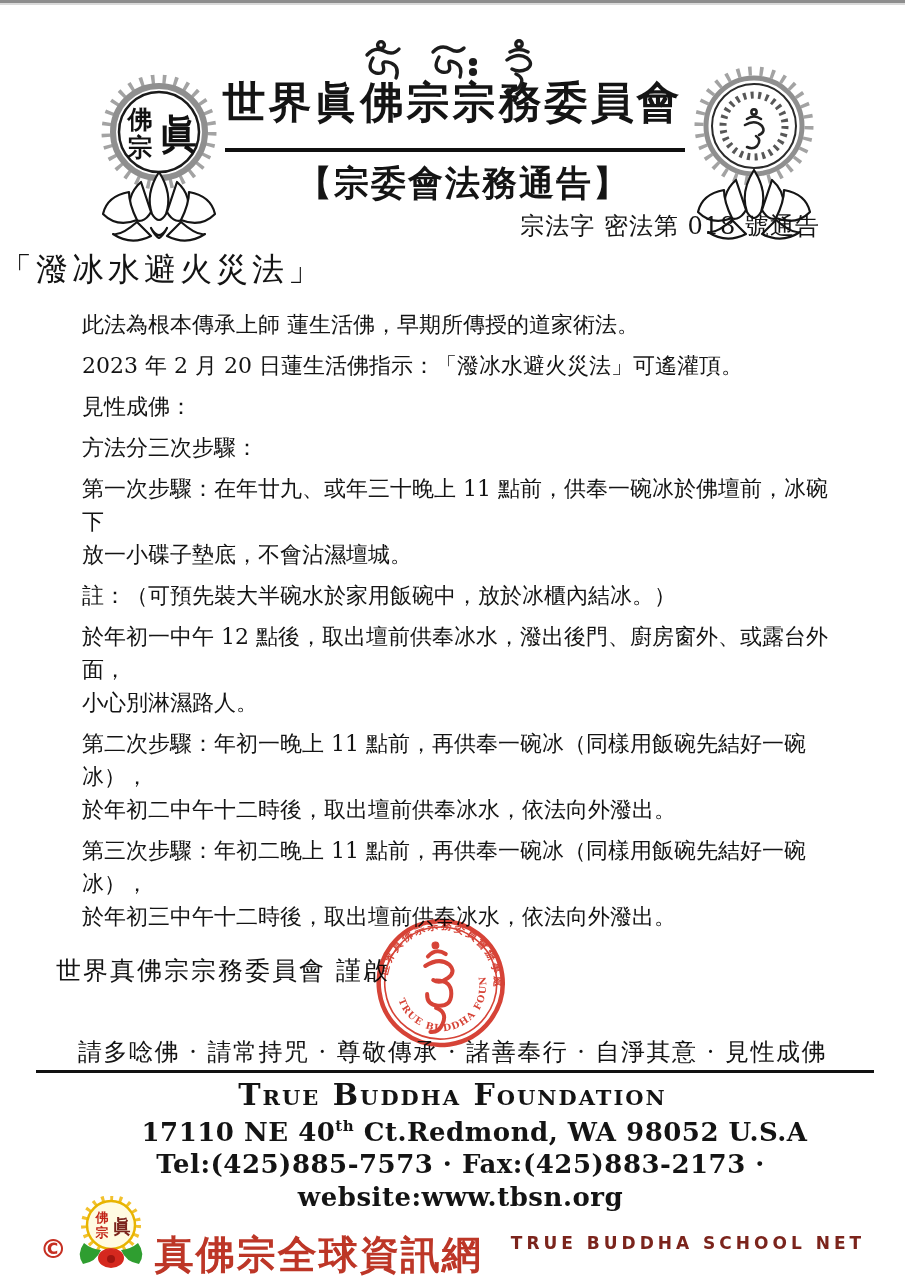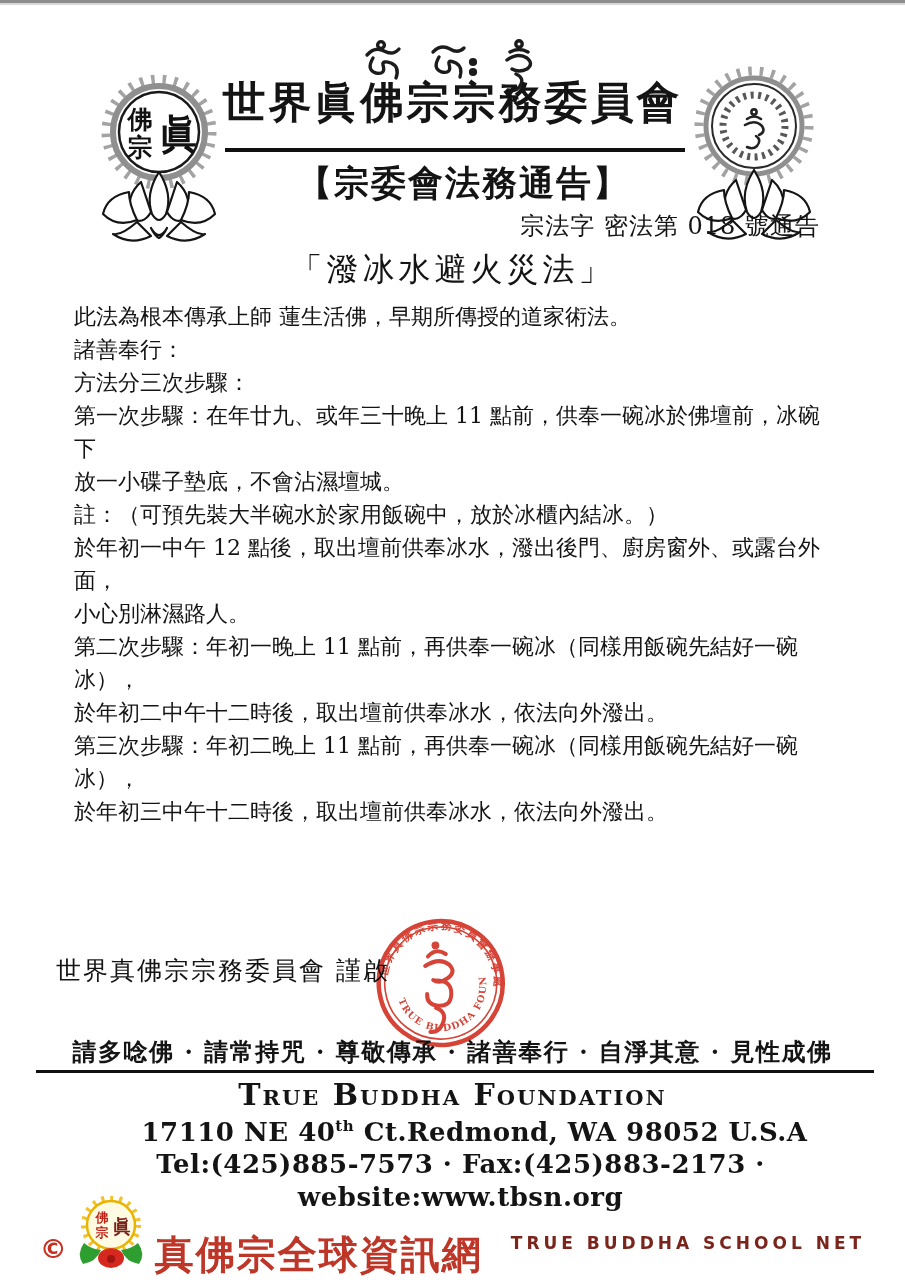--- a/index.html
+++ b/index.html
@@ -14,45 +14,45 @@
   .tibetan{position:absolute;top:38px;left:0;width:905px;display:flex;justify-content:center;}
   .emblem-left{position:absolute;left:93px;top:70px;}
   .emblem-right{position:absolute;left:686px;top:56px;}
   .org-title{position:absolute;top:74px;left:0;width:905px;text-align:center;
     font-size:43px;font-weight:700;letter-spacing:3px;}
   .title-underline{position:absolute;top:148px;left:225px;width:460px;height:4px;background:#101010;}
   .bulletin{position:absolute;top:160px;left:0;width:905px;text-align:center;
     font-size:35px;font-weight:700;letter-spacing:2px;padding-left:11px;}
   .notice-no{position:absolute;top:210px;left:0;width:820px;text-align:right;
     font-size:24px;letter-spacing:1px;}
-  .doc-title{position:absolute;top:248px;left:0;width:905px;text-align:center;
+  .doc-title{position:absolute;top:248px;left:0;width:905px;text-align:left;
     font-size:32px;letter-spacing:4px;}
 
   
   .body-text{position:absolute;top:300px;left:74px;width:762px;font-size:22px;line-height:33px;}
-  .body-text p{margin:0;white-space:pre-line;}
+  .body-text p{margin:8px;white-space:pre-line;}
   .p1{margin-top:8px;}
   .p2{margin-top:14px;}
   .p3{margin-top:20px;}
   .p4{margin-top:0;text-indent:2em;}
   .p5{margin-top:18px;}
   .p6{margin-top:1px;}
   .p7{margin-top:4px;}
   .p8{margin-top:0;}
   .p9{margin-top:16px;}
   .p10{margin-top:16px;}
 
   
   .signature{position:absolute;top:948px;left:56px;font-size:25px;line-height:46px;letter-spacing:2px;}
   .seal{position:absolute;left:372px;top:914px;mix-blend-mode:multiply;opacity:.95;
     transform:rotate(-8deg);}
 
   
   .motto{position:absolute;top:1036px;left:0;width:905px;text-align:center;
-    font-size:24px;font-weight:700;letter-spacing:1.5px;}
+    font-size:24px;font-weight:400;letter-spacing:1.5px;}
   .footer-rule{position:absolute;top:1070px;left:36px;width:838px;height:3px;background:#111;}
   .footer{position:absolute;top:1079px;left:0;width:905px;text-align:center;}
   .footer .f1{font-size:30px;font-weight:700;font-variant:small-caps;letter-spacing:2px;line-height:32px;}
   .footer .f2{font-size:26px;font-weight:700;line-height:31px;letter-spacing:.5px;margin-left:44px;}
   .footer .f2 sup{font-size:15px;}
   .footer .f3{font-size:26px;font-weight:700;line-height:33px;letter-spacing:.5px;margin-left:16px;}
 
   
   .bottom-logo{position:absolute;top:1196px;left:0;width:905px;display:flex;
     justify-content:center;align-items:flex-end;gap:9px;}
@@ -139,21 +139,22 @@
   </div>
 
   <div class="org-title">世界眞佛宗宗務委員會</div>
   <div class="title-underline"></div>
   <div class="bulletin">【宗委會法務通告】</div>
   <div class="notice-no">宗法字 密法第 018 號通告</div>
   <div class="doc-title">「潑冰水避火災法」</div>
 
   <div class="body-text">
     <p class="p1">此法為根本傳承上師 蓮生活佛，早期所傳授的道家術法。</p>
-    <p class="p3">諸善奉行：</p>
+    <p class="p2">2023 年 2 月 20 日蓮生活佛指示：「潑冰水避火災法」可遙灌頂。</p>
+    <p class="p3">見性成佛：</p>
     <p class="p5">方法分三次步驟：</p>
     <p class="p6">第一次步驟：在年廿九、或年三十晚上 11 點前，供奉一碗冰於佛壇前，冰碗下
 放一小碟子墊底，不會沾濕壇城。</p>
     <p class="p7">註：（可預先裝大半碗水於家用飯碗中，放於冰櫃內結冰。）</p>
     <p class="p8">於年初一中午 12 點後，取出壇前供奉冰水，潑出後門、廚房窗外、或露台外面，
 小心別淋濕路人。</p>
     <p class="p9">第二次步驟：年初一晚上 11 點前，再供奉一碗冰（同樣用飯碗先結好一碗冰），
 於年初二中午十二時後，取出壇前供奉冰水，依法向外潑出。</p>
     <p class="p10">第三次步驟：年初二晚上 11 點前，再供奉一碗冰（同樣用飯碗先結好一碗冰），
 於年初三中午十二時後，取出壇前供奉冰水，依法向外潑出。</p>

